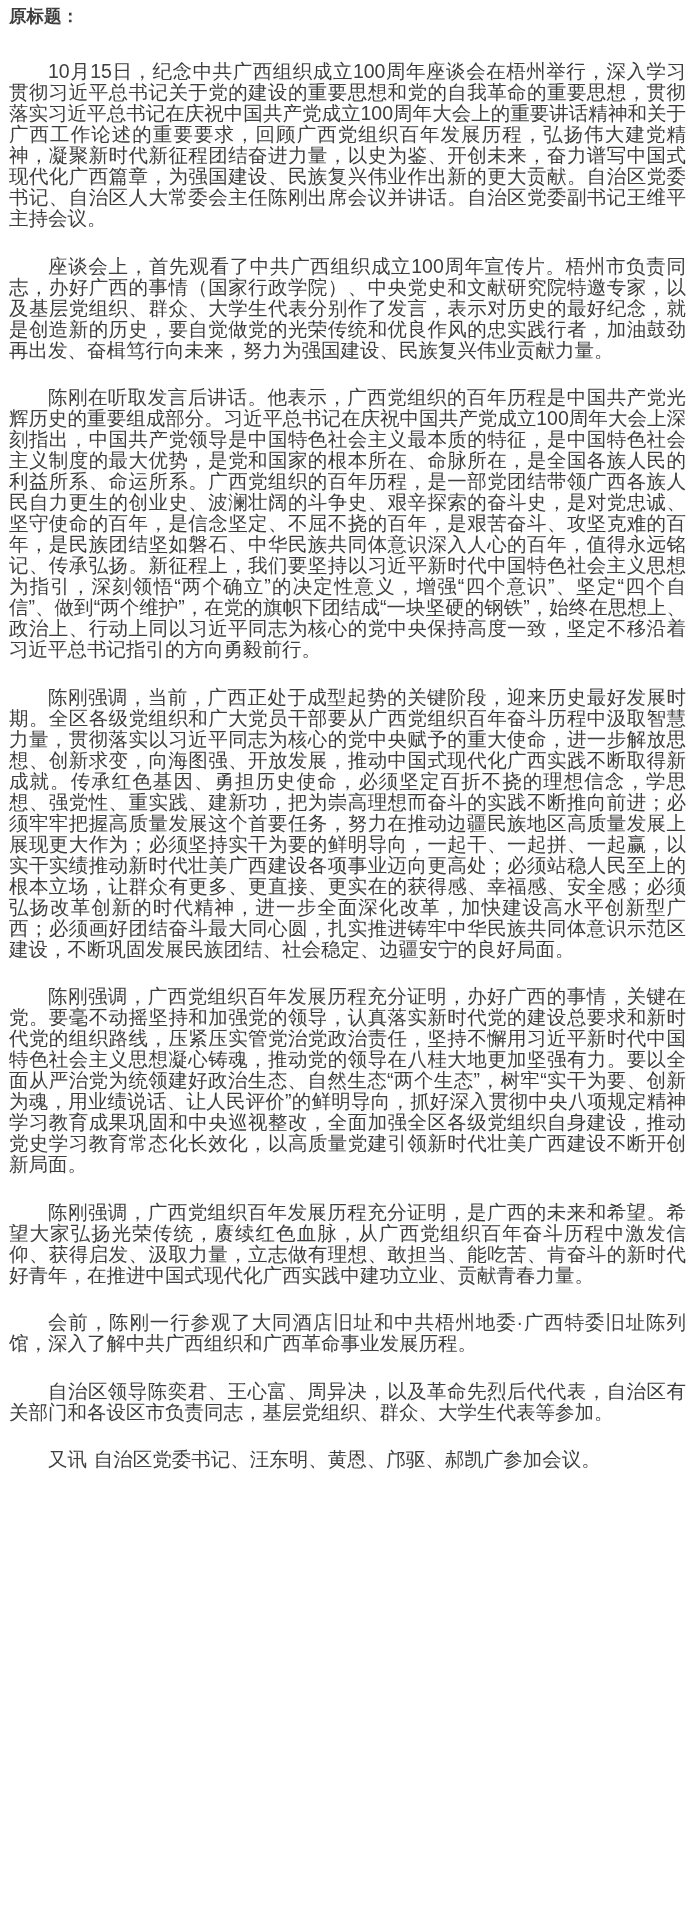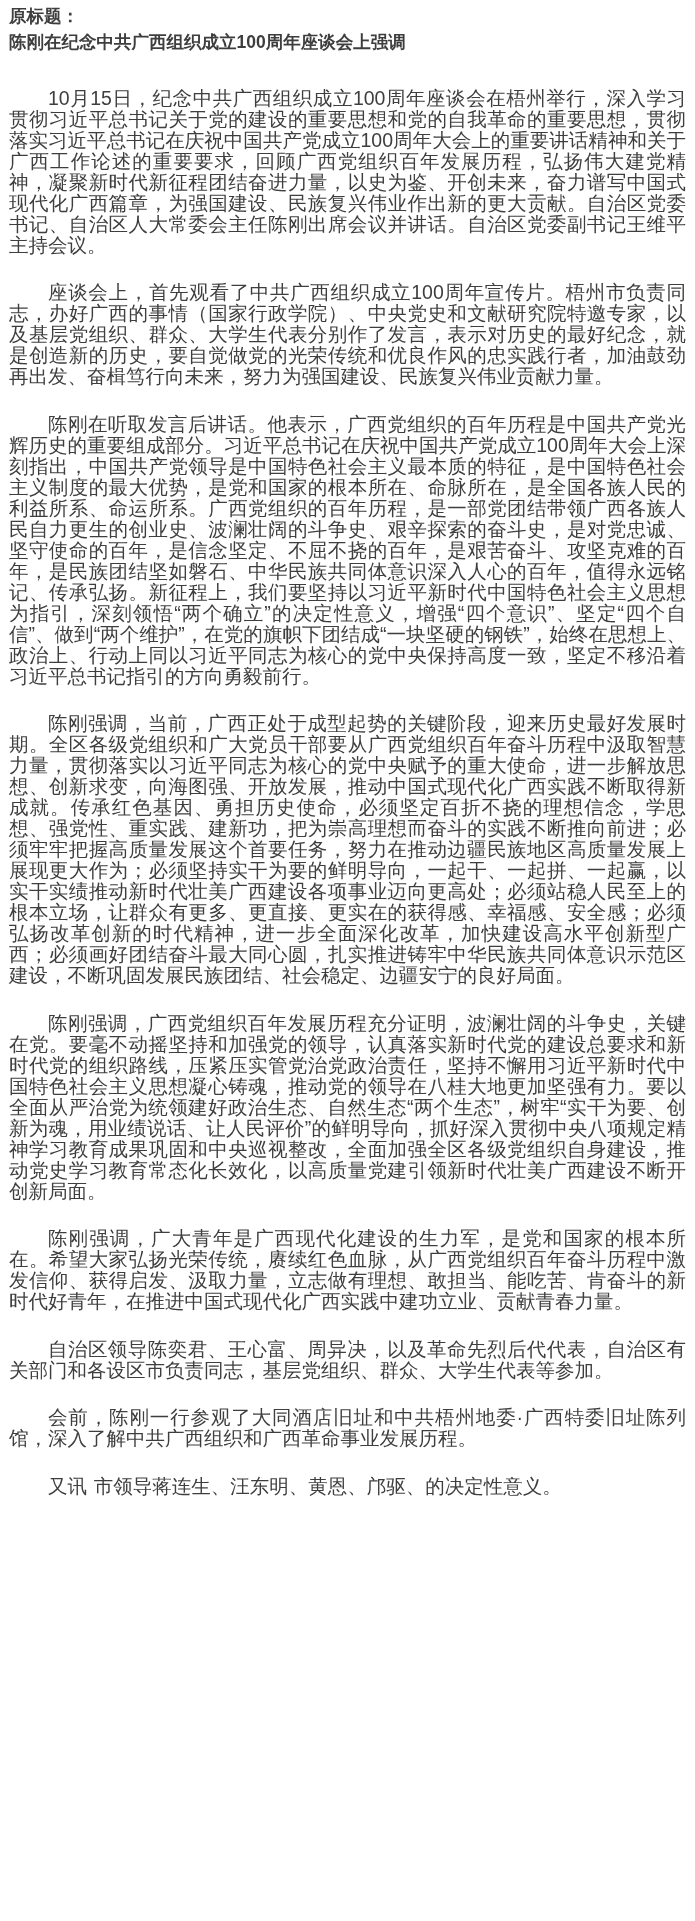--- a/index.html
+++ b/index.html
@@ -44,28 +44,27 @@
     margin-right: 0.35em;
   }
 </style>
 </head>
 <body>
 
 <div class="page">
 
   <div class="article-header">
     <div>原标题：</div>
-    <div>陈刚在纪念中共广西组织成立100周年座谈会上强调</div>
   </div>
 
   <div class="article-body">
     <p>10月15日，纪念中共广西组织成立100周年座谈会在梧州举行，深入学习贯彻习近平总书记关于党的建设的重要思想和党的自我革命的重要思想，贯彻落实习近平总书记在庆祝中国共产党成立100周年大会上的重要讲话精神和关于广西工作论述的重要要求，回顾广西党组织百年发展历程，弘扬伟大建党精神，凝聚新时代新征程团结奋进力量，以史为鉴、开创未来，奋力谱写中国式现代化广西篇章，为强国建设、民族复兴伟业作出新的更大贡献。自治区党委书记、自治区人大常委会主任陈刚出席会议并讲话。自治区党委副书记王维平主持会议。</p>
     <p>座谈会上，首先观看了中共广西组织成立100周年宣传片。梧州市负责同志，办好广西的事情（国家行政学院）、中央党史和文献研究院特邀专家，以及基层党组织、群众、大学生代表分别作了发言，表示对历史的最好纪念，就是创造新的历史，要自觉做党的光荣传统和优良作风的忠实践行者，加油鼓劲再出发、奋楫笃行向未来，努力为强国建设、民族复兴伟业贡献力量。</p>
     <p>陈刚在听取发言后讲话。他表示，广西党组织的百年历程是中国共产党光辉历史的重要组成部分。习近平总书记在庆祝中国共产党成立100周年大会上深刻指出，中国共产党领导是中国特色社会主义最本质的特征，是中国特色社会主义制度的最大优势，是党和国家的根本所在、命脉所在，是全国各族人民的利益所系、命运所系。广西党组织的百年历程，是一部党团结带领广西各族人民自力更生的创业史、波澜壮阔的斗争史、艰辛探索的奋斗史，是对党忠诚、坚守使命的百年，是信念坚定、不屈不挠的百年，是艰苦奋斗、攻坚克难的百年，是民族团结坚如磐石、中华民族共同体意识深入人心的百年，值得永远铭记、传承弘扬。新征程上，我们要坚持以习近平新时代中国特色社会主义思想为指引，深刻领悟“两个确立”的决定性意义，增强“四个意识”、坚定“四个自信”、做到“两个维护”，在党的旗帜下团结成“一块坚硬的钢铁”，始终在思想上、政治上、行动上同以习近平同志为核心的党中央保持高度一致，坚定不移沿着习近平总书记指引的方向勇毅前行。</p>
     <p>陈刚强调，当前，广西正处于成型起势的关键阶段，迎来历史最好发展时期。全区各级党组织和广大党员干部要从广西党组织百年奋斗历程中汲取智慧力量，贯彻落实以习近平同志为核心的党中央赋予的重大使命，进一步解放思想、创新求变，向海图强、开放发展，推动中国式现代化广西实践不断取得新成就。传承红色基因、勇担历史使命，必须坚定百折不挠的理想信念，学思想、强党性、重实践、建新功，把为崇高理想而奋斗的实践不断推向前进；必须牢牢把握高质量发展这个首要任务，努力在推动边疆民族地区高质量发展上展现更大作为；必须坚持实干为要的鲜明导向，一起干、一起拼、一起赢，以实干实绩推动新时代壮美广西建设各项事业迈向更高处；必须站稳人民至上的根本立场，让群众有更多、更直接、更实在的获得感、幸福感、安全感；必须弘扬改革创新的时代精神，进一步全面深化改革，加快建设高水平创新型广西；必须画好团结奋斗最大同心圆，扎实推进铸牢中华民族共同体意识示范区建设，不断巩固发展民族团结、社会稳定、边疆安宁的良好局面。</p>
-    <p>陈刚强调，广西党组织百年发展历程充分证明，波澜壮阔的斗争史，关键在党。要毫不动摇坚持和加强党的领导，认真落实新时代党的建设总要求和新时代党的组织路线，压紧压实管党治党政治责任，坚持不懈用习近平新时代中国特色社会主义思想凝心铸魂，推动党的领导在八桂大地更加坚强有力。要以全面从严治党为统领建好政治生态、自然生态“两个生态”，树牢“实干为要、创新为魂，用业绩说话、让人民评价”的鲜明导向，抓好深入贯彻中央八项规定精神学习教育成果巩固和中央巡视整改，全面加强全区各级党组织自身建设，推动党史学习教育常态化长效化，以高质量党建引领新时代壮美广西建设不断开创新局面。</p>
-    <p>陈刚强调，广大青年是广西现代化建设的生力军，是党和国家的根本所在。希望大家弘扬光荣传统，赓续红色血脉，从广西党组织百年奋斗历程中激发信仰、获得启发、汲取力量，立志做有理想、敢担当、能吃苦、肯奋斗的新时代好青年，在推进中国式现代化广西实践中建功立业、贡献青春力量。</p>
+    <p>陈刚强调，广西党组织百年发展历程充分证明，办好广西的事情，关键在党。要毫不动摇坚持和加强党的领导，认真落实新时代党的建设总要求和新时代党的组织路线，压紧压实管党治党政治责任，坚持不懈用习近平新时代中国特色社会主义思想凝心铸魂，推动党的领导在八桂大地更加坚强有力。要以全面从严治党为统领建好政治生态、自然生态“两个生态”，树牢“实干为要、创新为魂，用业绩说话、让人民评价”的鲜明导向，抓好深入贯彻中央八项规定精神学习教育成果巩固和中央巡视整改，全面加强全区各级党组织自身建设，推动党史学习教育常态化长效化，以高质量党建引领新时代壮美广西建设不断开创新局面。</p>
+    <p>陈刚强调，广西党组织百年发展历程充分证明，是广西的未来和希望。希望大家弘扬光荣传统，赓续红色血脉，从广西党组织百年奋斗历程中激发信仰、获得启发、汲取力量，立志做有理想、敢担当、能吃苦、肯奋斗的新时代好青年，在推进中国式现代化广西实践中建功立业、贡献青春力量。</p>
+    <p>会前，陈刚一行参观了大同酒店旧址和中共梧州地委·广西特委旧址陈列馆，深入了解中共广西组织和广西革命事业发展历程。</p>
     <p>自治区领导陈奕君、王心富、周异决，以及革命先烈后代代表，自治区有关部门和各设区市负责同志，基层党组织、群众、大学生代表等参加。</p>
-    <p>会前，陈刚一行参观了大同酒店旧址和中共梧州地委·广西特委旧址陈列馆，深入了解中共广西组织和广西革命事业发展历程。</p>
-    <p><span class="bulletin-prefix">又讯</span><span>市领导蒋连生、汪东明、黄恩、邝驱、的决定性意义。</span></p>
+    <p><span class="bulletin-prefix">又讯</span><span>自治区党委书记、汪东明、黄恩、邝驱、郝凯广参加会议。</span></p>
   </div>
 
 </div>
 
 </body></html>

